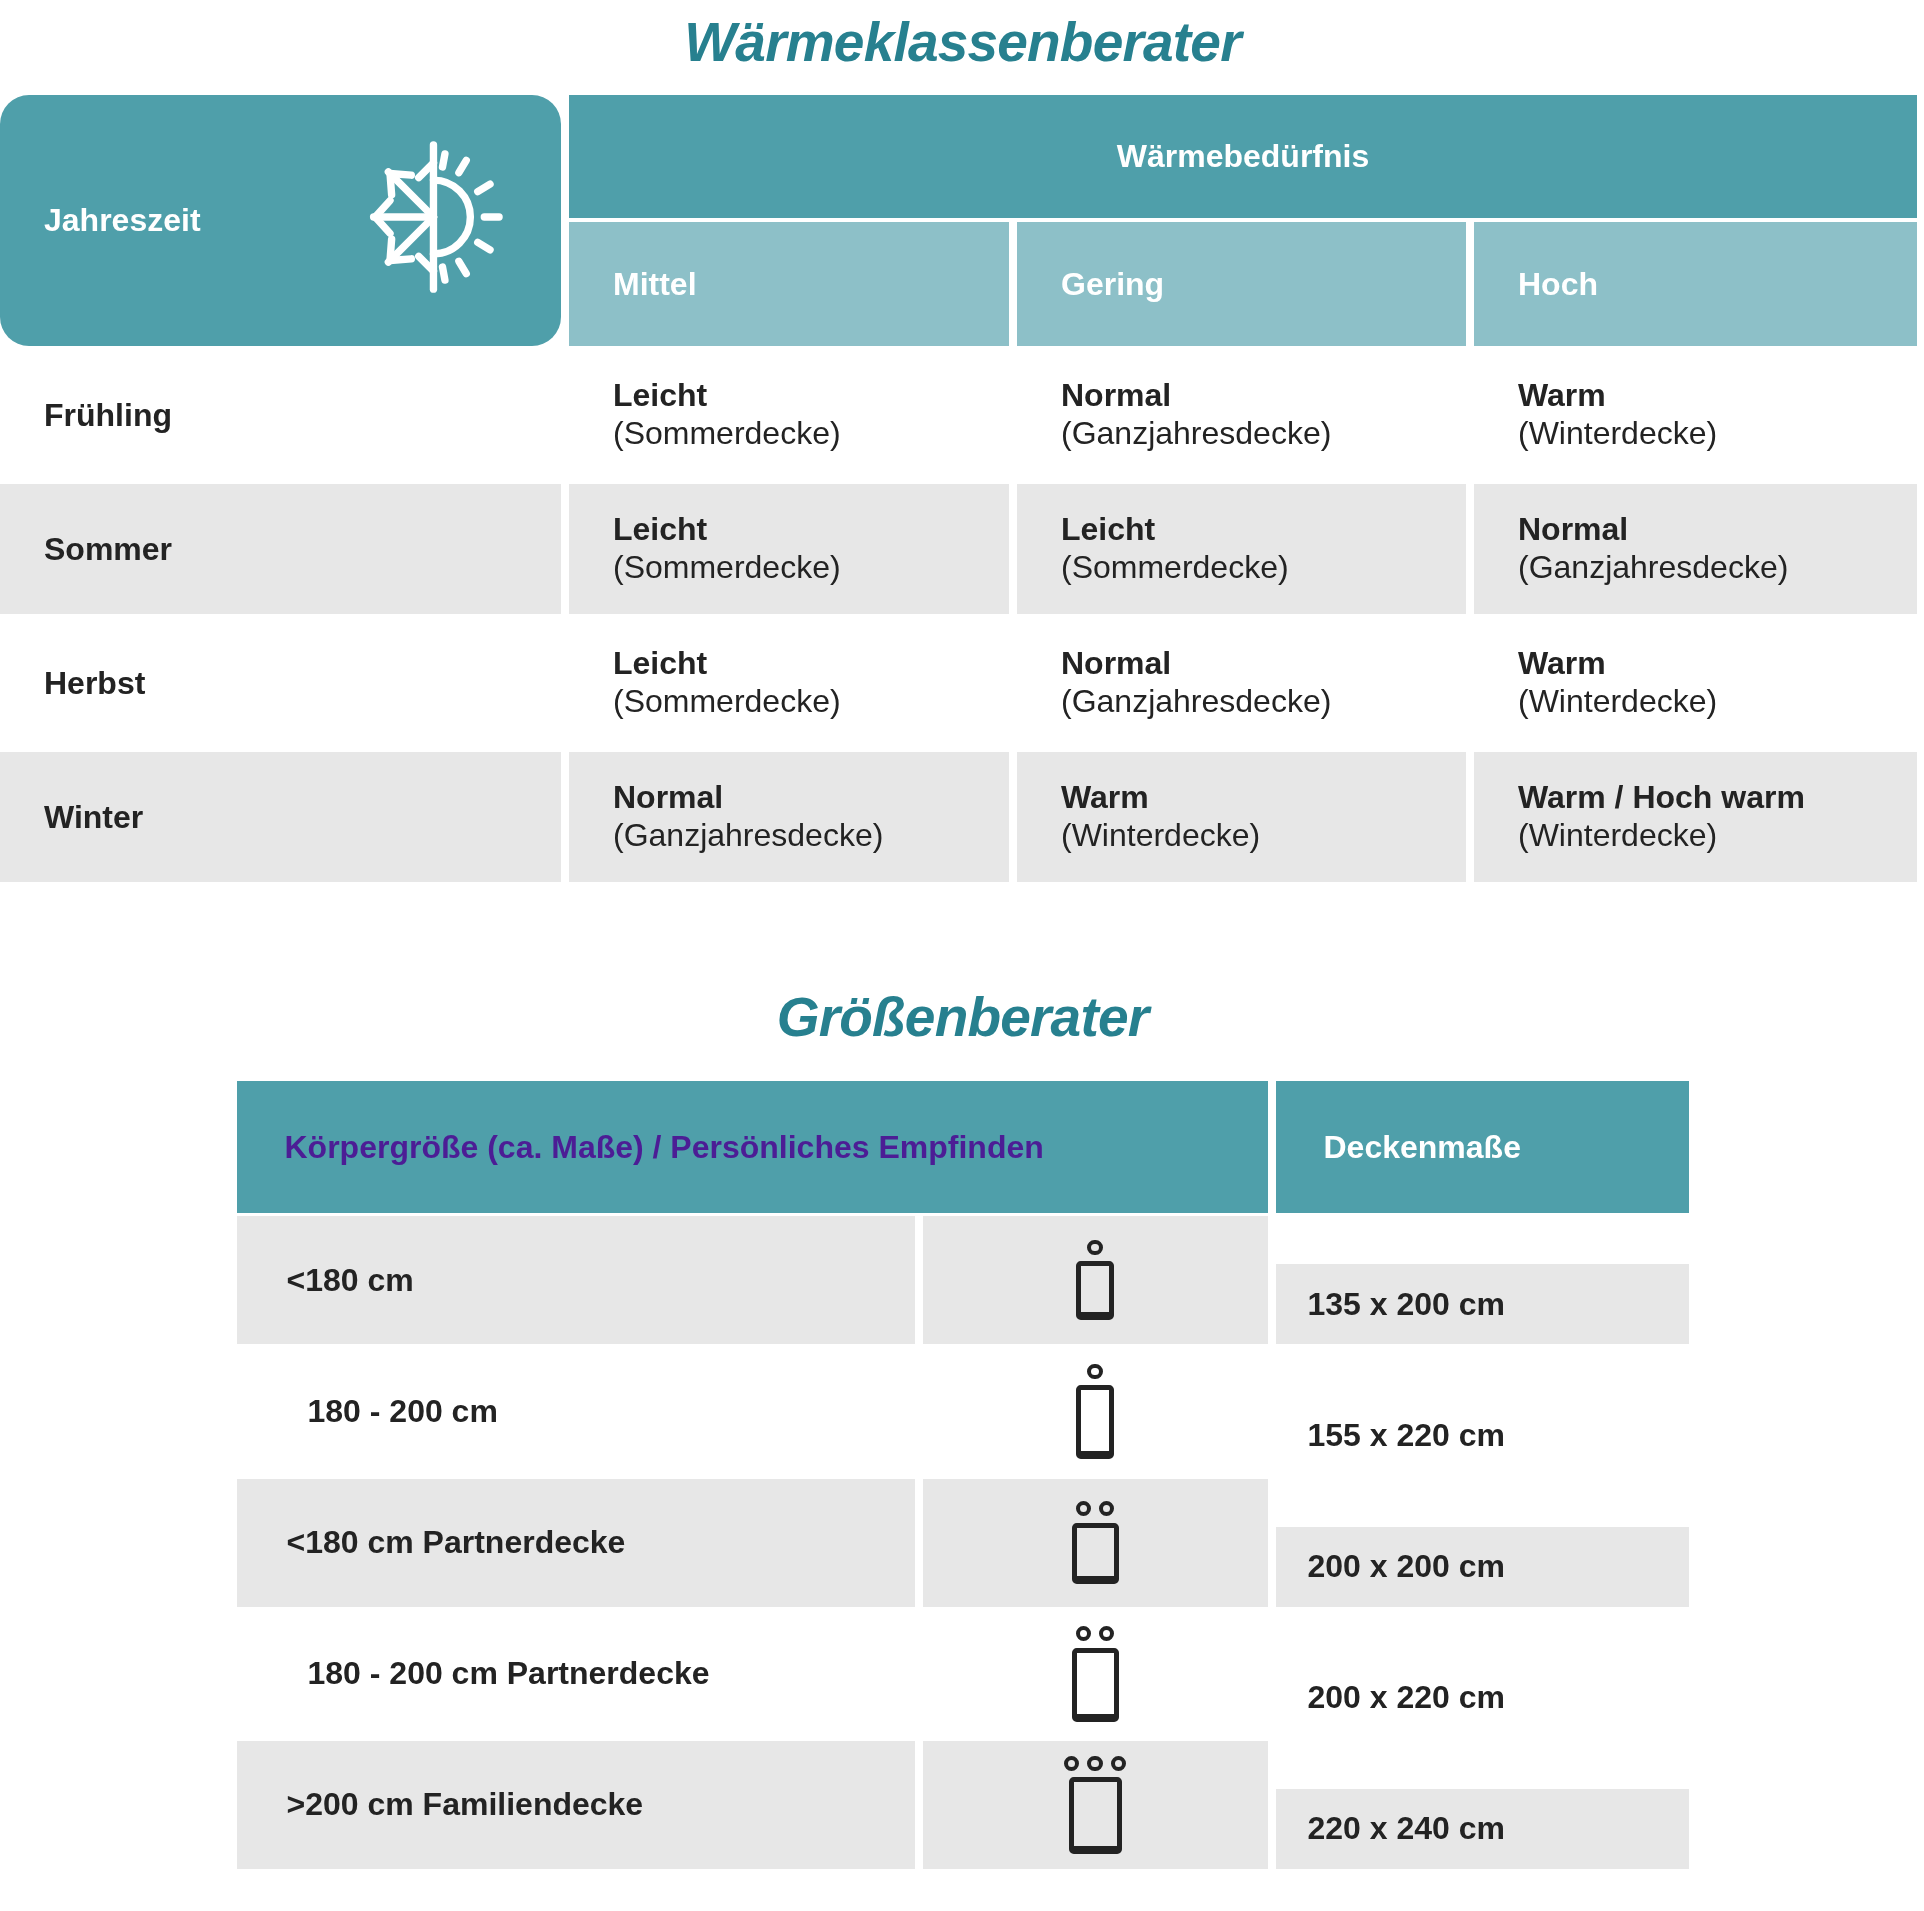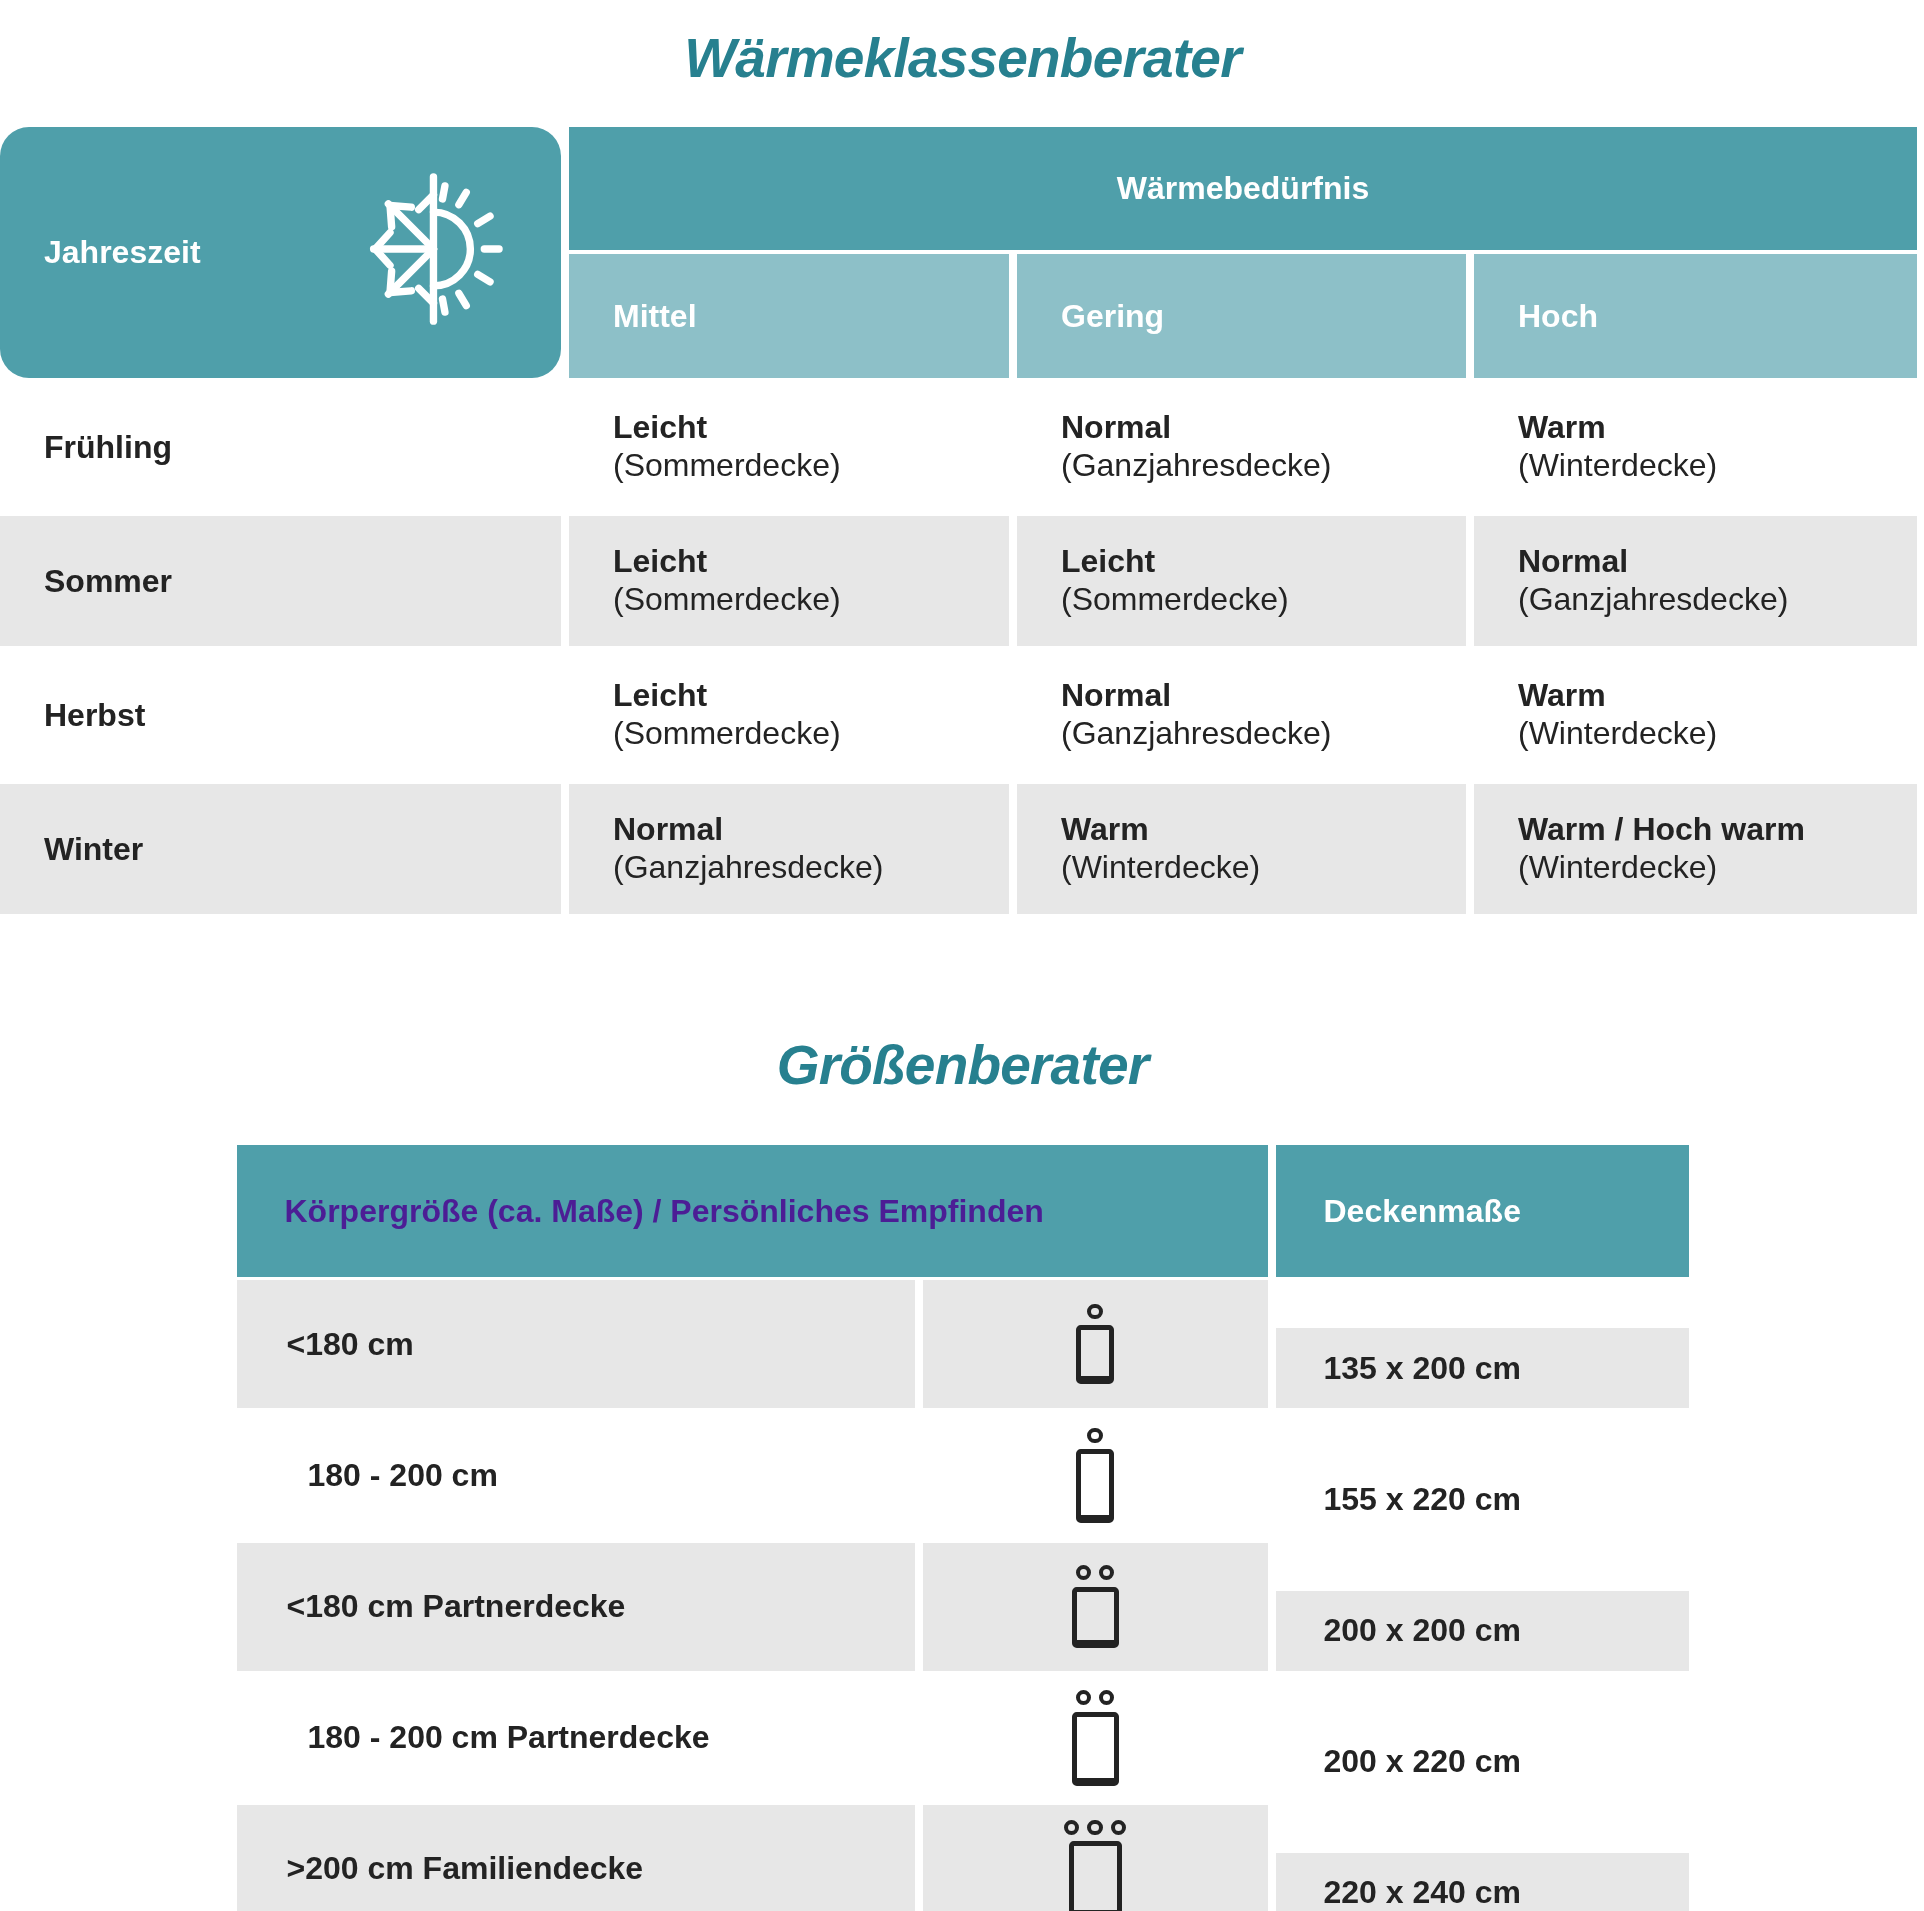--- a/index.html
+++ b/index.html
@@ -4,21 +4,21 @@
 <style>
   html,body{margin:0;padding:0;background:#fff;}
   .page{
     width:1925px;height:1911px;background:#ffffff;overflow:hidden;
     font-family:"Liberation Sans","DejaVu Sans",sans-serif;color:#232323;
     position:relative;
   }
   
   .big-title{
     text-align:center;font-size:55px;font-weight:700;font-style:italic;
-    color:#27808f;letter-spacing:-0.8px;margin:16px;padding:10px 0 21px 0;
+    color:#27808f;letter-spacing:-0.8px;margin:0;padding:10px 0 21px 0;
   }
   .big-title.second{padding-top:103px;padding-bottom:32px;}
   
   .t1{
     display:grid;
     grid-template-columns:561px 440px 449px 443px;
     grid-template-rows:123px 124px 130px 130px 130px 130px;
     column-gap:8px;row-gap:4px;width:1925px;
   }
   .cell{box-sizing:border-box;display:flex;align-items:center;}
@@ -56,21 +56,21 @@
     grid-column:1 / 3;background:#4f9faa;color:#4c1d95;font-weight:700;
     font-size:32px;padding-left:48px;
   }
   .t2 .head-right{
     grid-column:3;background:#4f9faa;color:#fff;font-weight:700;
     font-size:32px;padding-left:48px;
   }
   .t2 .lbl{font-weight:700;font-size:32px;padding-left:50px;}
   .t2 .lbl.indent{padding-left:71px;}
   .t2 .iconcell{justify-content:center;}
-  .t2 .sizecell{font-weight:700;font-size:32px;padding-left:48px;margin-top:48px;}
+  .t2 .sizecell{font-weight:700;font-size:32px;padding-left:32px;margin-top:48px;}
   
   .person-icon{display:flex;flex-direction:column;align-items:center;gap:6.4px;}
   .heads{display:flex;gap:8px;}
   .head{width:15.2px;height:15.2px;border:4.8px solid #232323;border-radius:50%;box-sizing:border-box;}
   .duvet{border:5.6px solid #232323;border-bottom:8px solid #232323;border-radius:4.8px;box-sizing:border-box;}
   .d1{width:38px;height:59px;}
   .d2{width:38px;height:74px;}
   .d3{width:47px;height:61px;}
   .d4{width:47px;height:74px;}
   .d5{width:53px;height:77px;}

